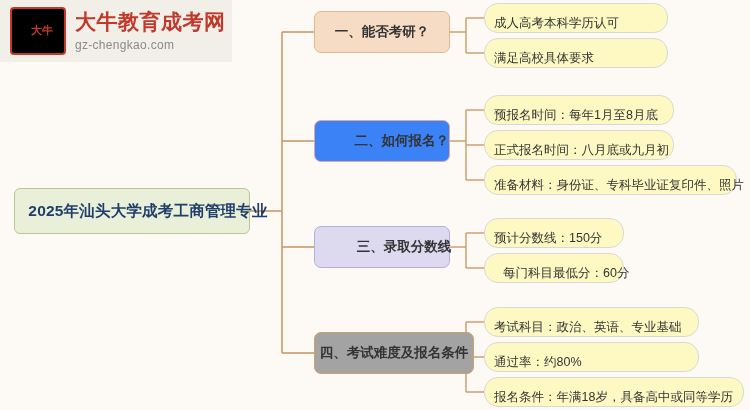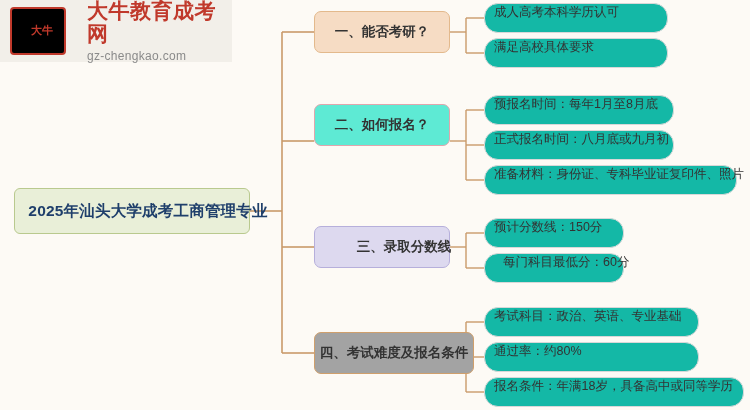--- a/index.html
+++ b/index.html
@@ -50,21 +50,21 @@
     justify-content: center;
     font-size: 11px;
     line-height: 1.05;
     text-align: center;
     font-weight: bold;
     flex-shrink: 0;
     background: #000000;
     padding-left: 8px;
   }
   .logo-text {
-    margin-left: 21px;
+    margin-left: 9px;
   }
   .logo-title {
     color: #c0392b;
     font-size: 21px;
     font-weight: bold;
     letter-spacing: 0.5px;
     line-height: 1.1;
   }
   .logo-sub {
     color: #8a8a8a;
@@ -108,34 +108,34 @@
     align-items: center;
     justify-content: center;
   }
   .branch .branch-label {
     font-size: 13.5px;
     font-weight: bold;
     color: #333;
     white-space: nowrap;
   }
   .b1 { left: 314px; top: 11px;  background: #f6dcc4; border: 1.5px solid #e3b98c; }
-  .b2 { left: 314px; top: 104px; background: #5eead4; border: 1.5px solid #e0a6ad; }
+  .b2 { left: 314px; top: 120px; background: #3b82f6; border: 1.5px solid #e0a6ad; justify-content: flex-end; }
   .b3 { left: 314px; top: 226px; background: #ddd9ef; border: 1.5px solid #b6afdb; padding-left: 44px; }
   .b4 { left: 314px; top: 332px; background: #a3a3a3; border: 1.5px solid #cf9f6c; }
 
   
   .leaf {
     position: absolute;
     height: 30px;
     border: 1.2px solid #d8d8d8;
     border-radius: 14px;
-    background: #14b8a6;
+    background: #fef9c3;
     box-sizing: border-box;
     display: flex;
-    align-items: flex-start;
+    align-items: flex-end;
     padding-left: 9px;
   }
   .leaf .leaf-label {
     font-size: 12.5px;
     color: #333;
     white-space: nowrap;
   }
 </style>
 </head>
 <body>

